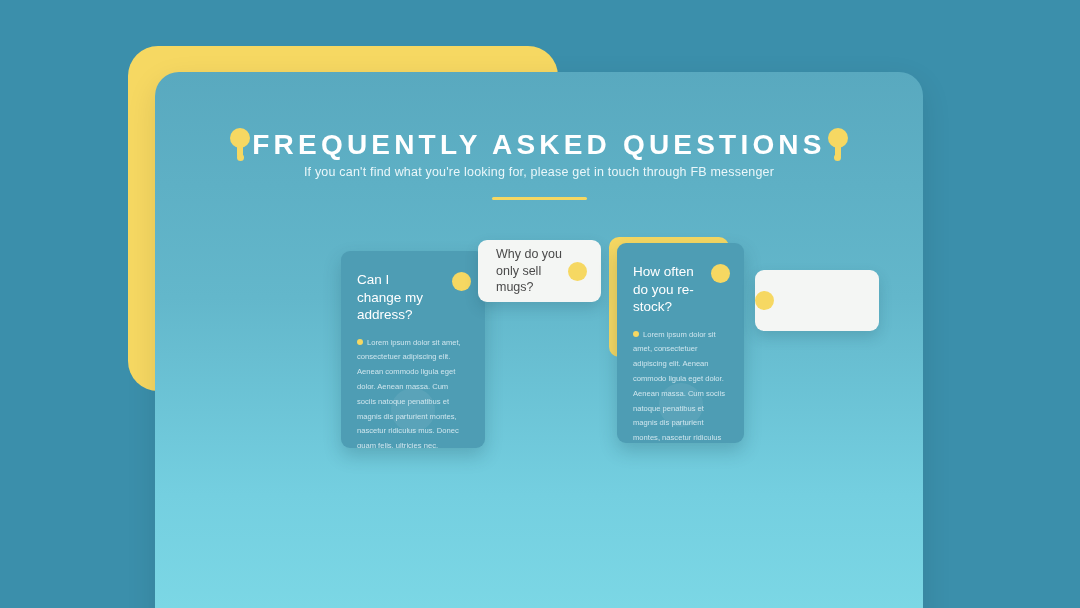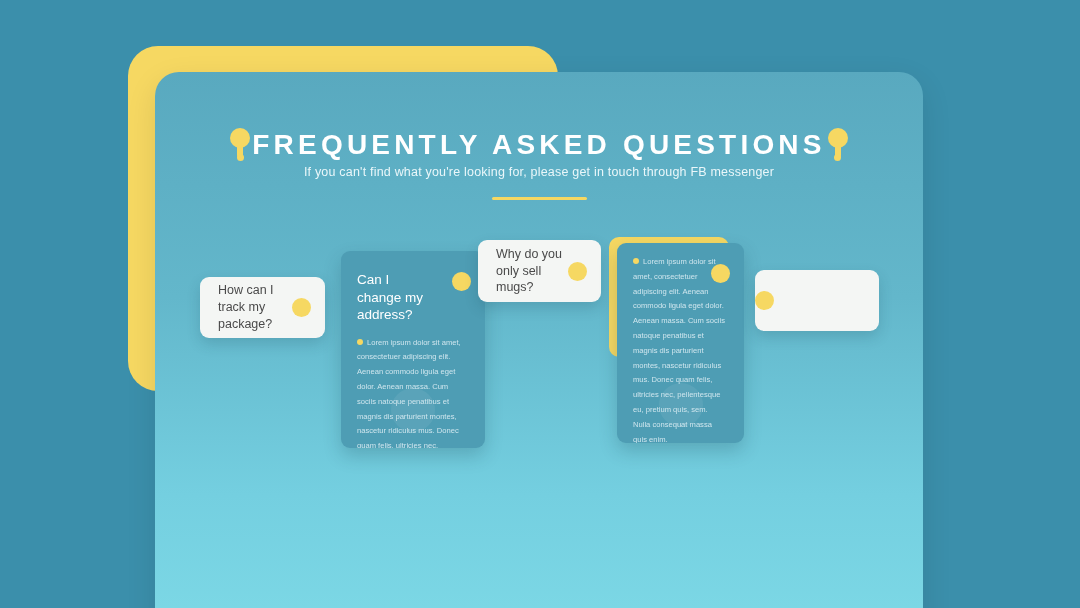--- a/index.html
+++ b/index.html
@@ -132,47 +132,41 @@
         </span>
       </div>
       <div class="subtitle">If you can't find what you're looking for, please get in touch through FB messenger</div>
       <div class="divider"></div>
     </div>
 
   </div>
 
   <div class="yellow-accent"></div>
 
-  <div class="card card-collapsed" style="left:200px;top:277px;width:125px;height:61px;">
-    <span class="q">How can I track my package?</span>
-    <span class="toggle-wrap" style="margin-right:14px;">
-      <span class="toggle toggle-abs" style="left:0;top:0;"></span>
-      <span class="bar bar-h"></span><span class="bar bar-v"></span>
-    </span>
-  </div>
 
   <div class="card card-expanded" style="left:341px;top:251px;width:144px;height:197px;">
     <div class="q">Can I change my address?</div>
     <span class="toggle-wrap" style="position:absolute;right:14px;top:21px;">
       <span class="toggle toggle-abs" style="left:0;top:0;"></span>
       <span class="bar bar-h"></span>
     </span>
     <div class="watermark"></div>
     <div class="body"><span class="bullet"></span><span>Lorem ipsum dolor sit amet, consectetuer adipiscing elit. Aenean commodo ligula eget dolor. Aenean massa. Cum sociis natoque penatibus et magnis dis parturient montes, nascetur ridiculus mus. Donec quam felis, ultricies nec, pellentesque eu, pretium quis, sem. Nulla consequat massa quis enim.</span></div>
   </div>
 
   <div class="card card-collapsed" style="left:478px;top:240px;width:123px;height:62px;">
     <span class="q">Why do you only sell mugs?</span>
     <span class="toggle-wrap" style="margin-right:14px;">
       <span class="toggle toggle-abs" style="left:0;top:0;"></span>
       <span class="bar bar-h"></span><span class="bar bar-v"></span>
     </span>
   </div>
 
   <div class="card card-expanded" style="left:617px;top:243px;width:127px;height:200px;">
+    <div class="q">How often do you re-stock?</div>
     <span class="toggle-wrap" style="position:absolute;right:14px;top:21px;">
       <span class="toggle toggle-abs" style="left:0;top:0;"></span>
       <span class="bar bar-h"></span>
     </span>
     <div class="watermark"></div>
     <div class="body"><span class="bullet"></span><span>Lorem ipsum dolor sit amet, consectetuer adipiscing elit. Aenean commodo ligula eget dolor. Aenean massa. Cum sociis natoque penatibus et magnis dis parturient montes, nascetur ridiculus mus. Donec quam felis, ultricies nec, pellentesque eu, pretium quis, sem. Nulla consequat massa quis enim.</span></div>
   </div>
 
   <div class="card card-collapsed" style="left:755px;top:270px;width:124px;height:61px;">
     <span class="toggle-wrap" style="margin-right:14px;">

